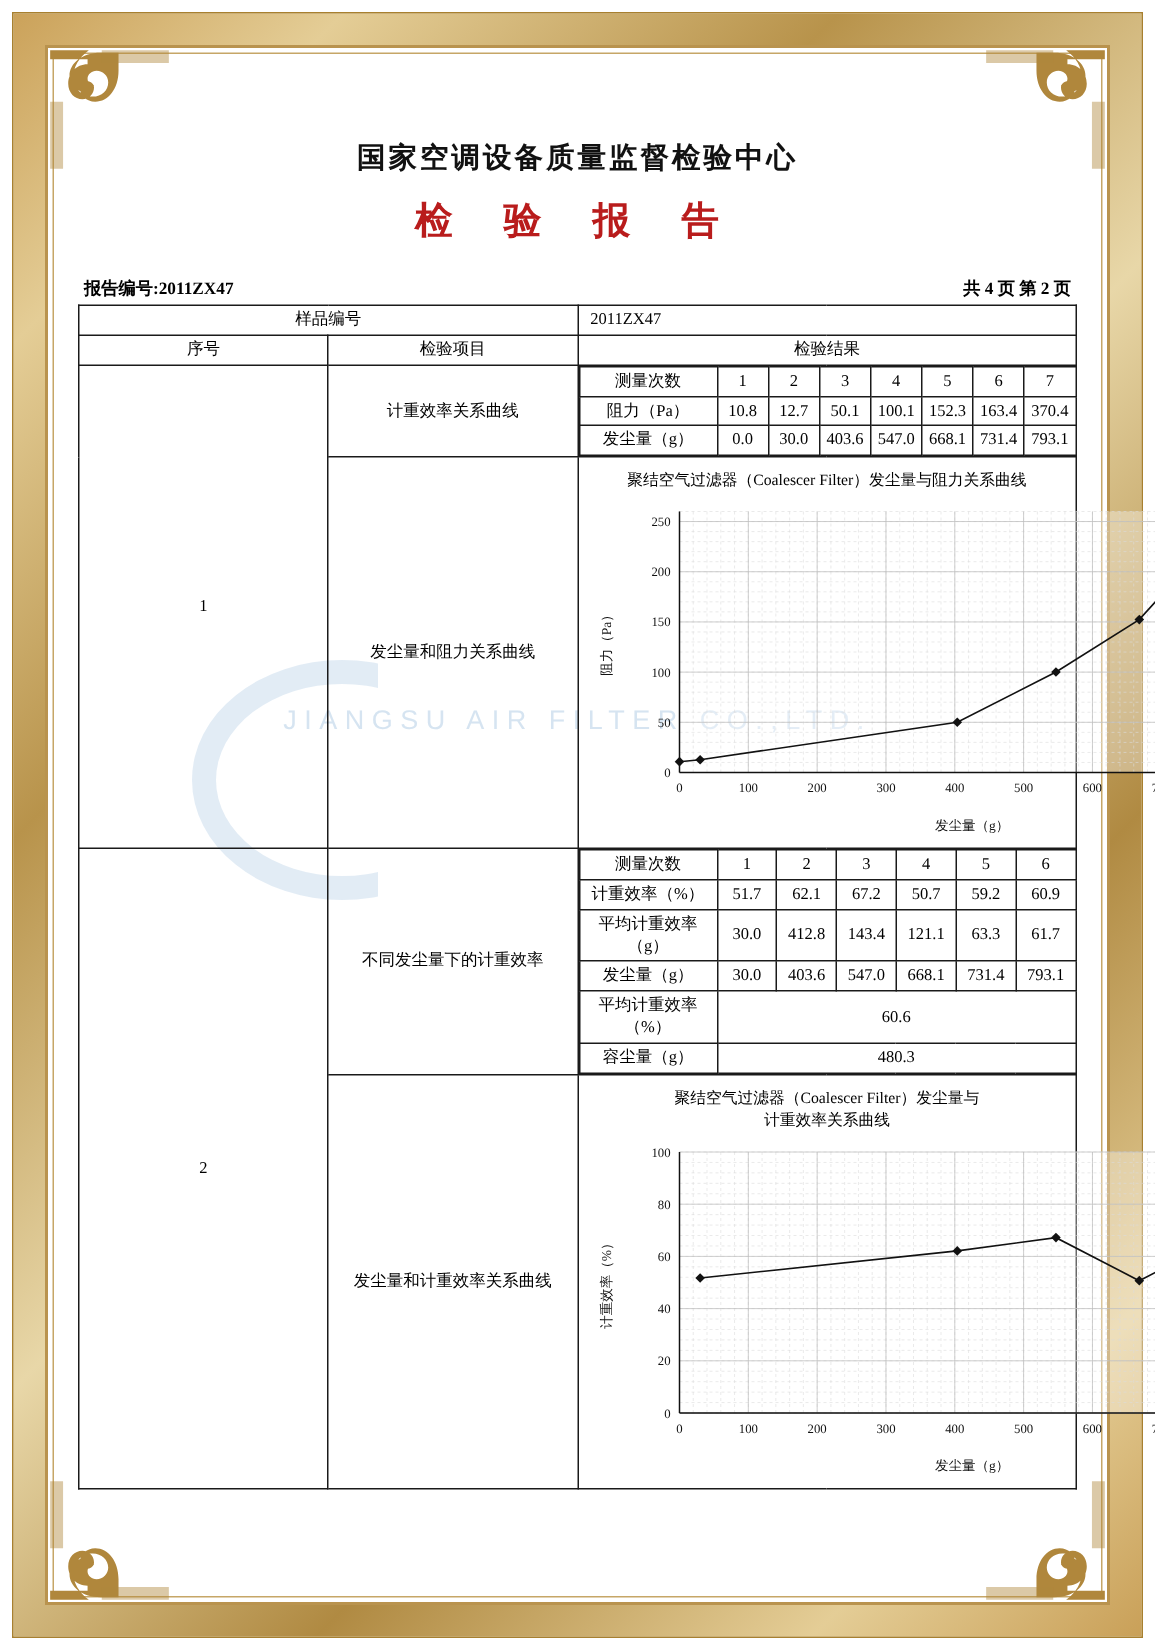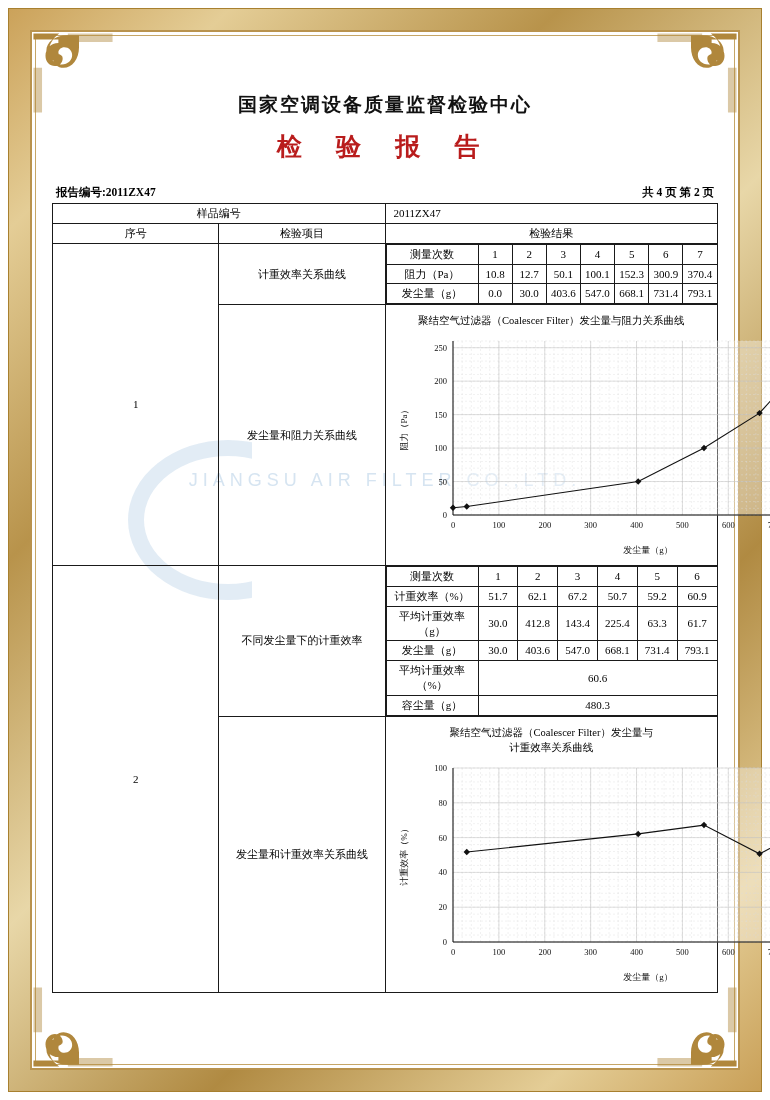--- a/index.html
+++ b/index.html
@@ -184,21 +184,21 @@
                 <td>6</td>
                 <td>7</td>
               </tr>
               <tr>
                 <td class="head">阻力（Pa）</td>
                 <td>10.8</td>
                 <td>12.7</td>
                 <td>50.1</td>
                 <td>100.1</td>
                 <td>152.3</td>
-                <td>300.9</td>
+                <td>163.4</td>
                 <td>370.4</td>
               </tr>
               <tr>
                 <td class="head">发尘量（g）</td>
                 <td>0.0</td>
                 <td>30.0</td>
                 <td>403.6</td>
                 <td>547.0</td>
                 <td>668.1</td>
                 <td>731.4</td>
@@ -355,21 +355,21 @@
                 <td>67.2</td>
                 <td>50.7</td>
                 <td>59.2</td>
                 <td>60.9</td>
               </tr>
               <tr>
                 <td class="head">平均计重效率（g）</td>
                 <td>30.0</td>
                 <td>412.8</td>
                 <td>143.4</td>
-                <td>225.4</td>
+                <td>121.1</td>
                 <td>63.3</td>
                 <td>61.7</td>
               </tr>
               <tr>
                 <td class="head">发尘量（g）</td>
                 <td>30.0</td>
                 <td>403.6</td>
                 <td>547.0</td>
                 <td>668.1</td>
                 <td>731.4</td>

